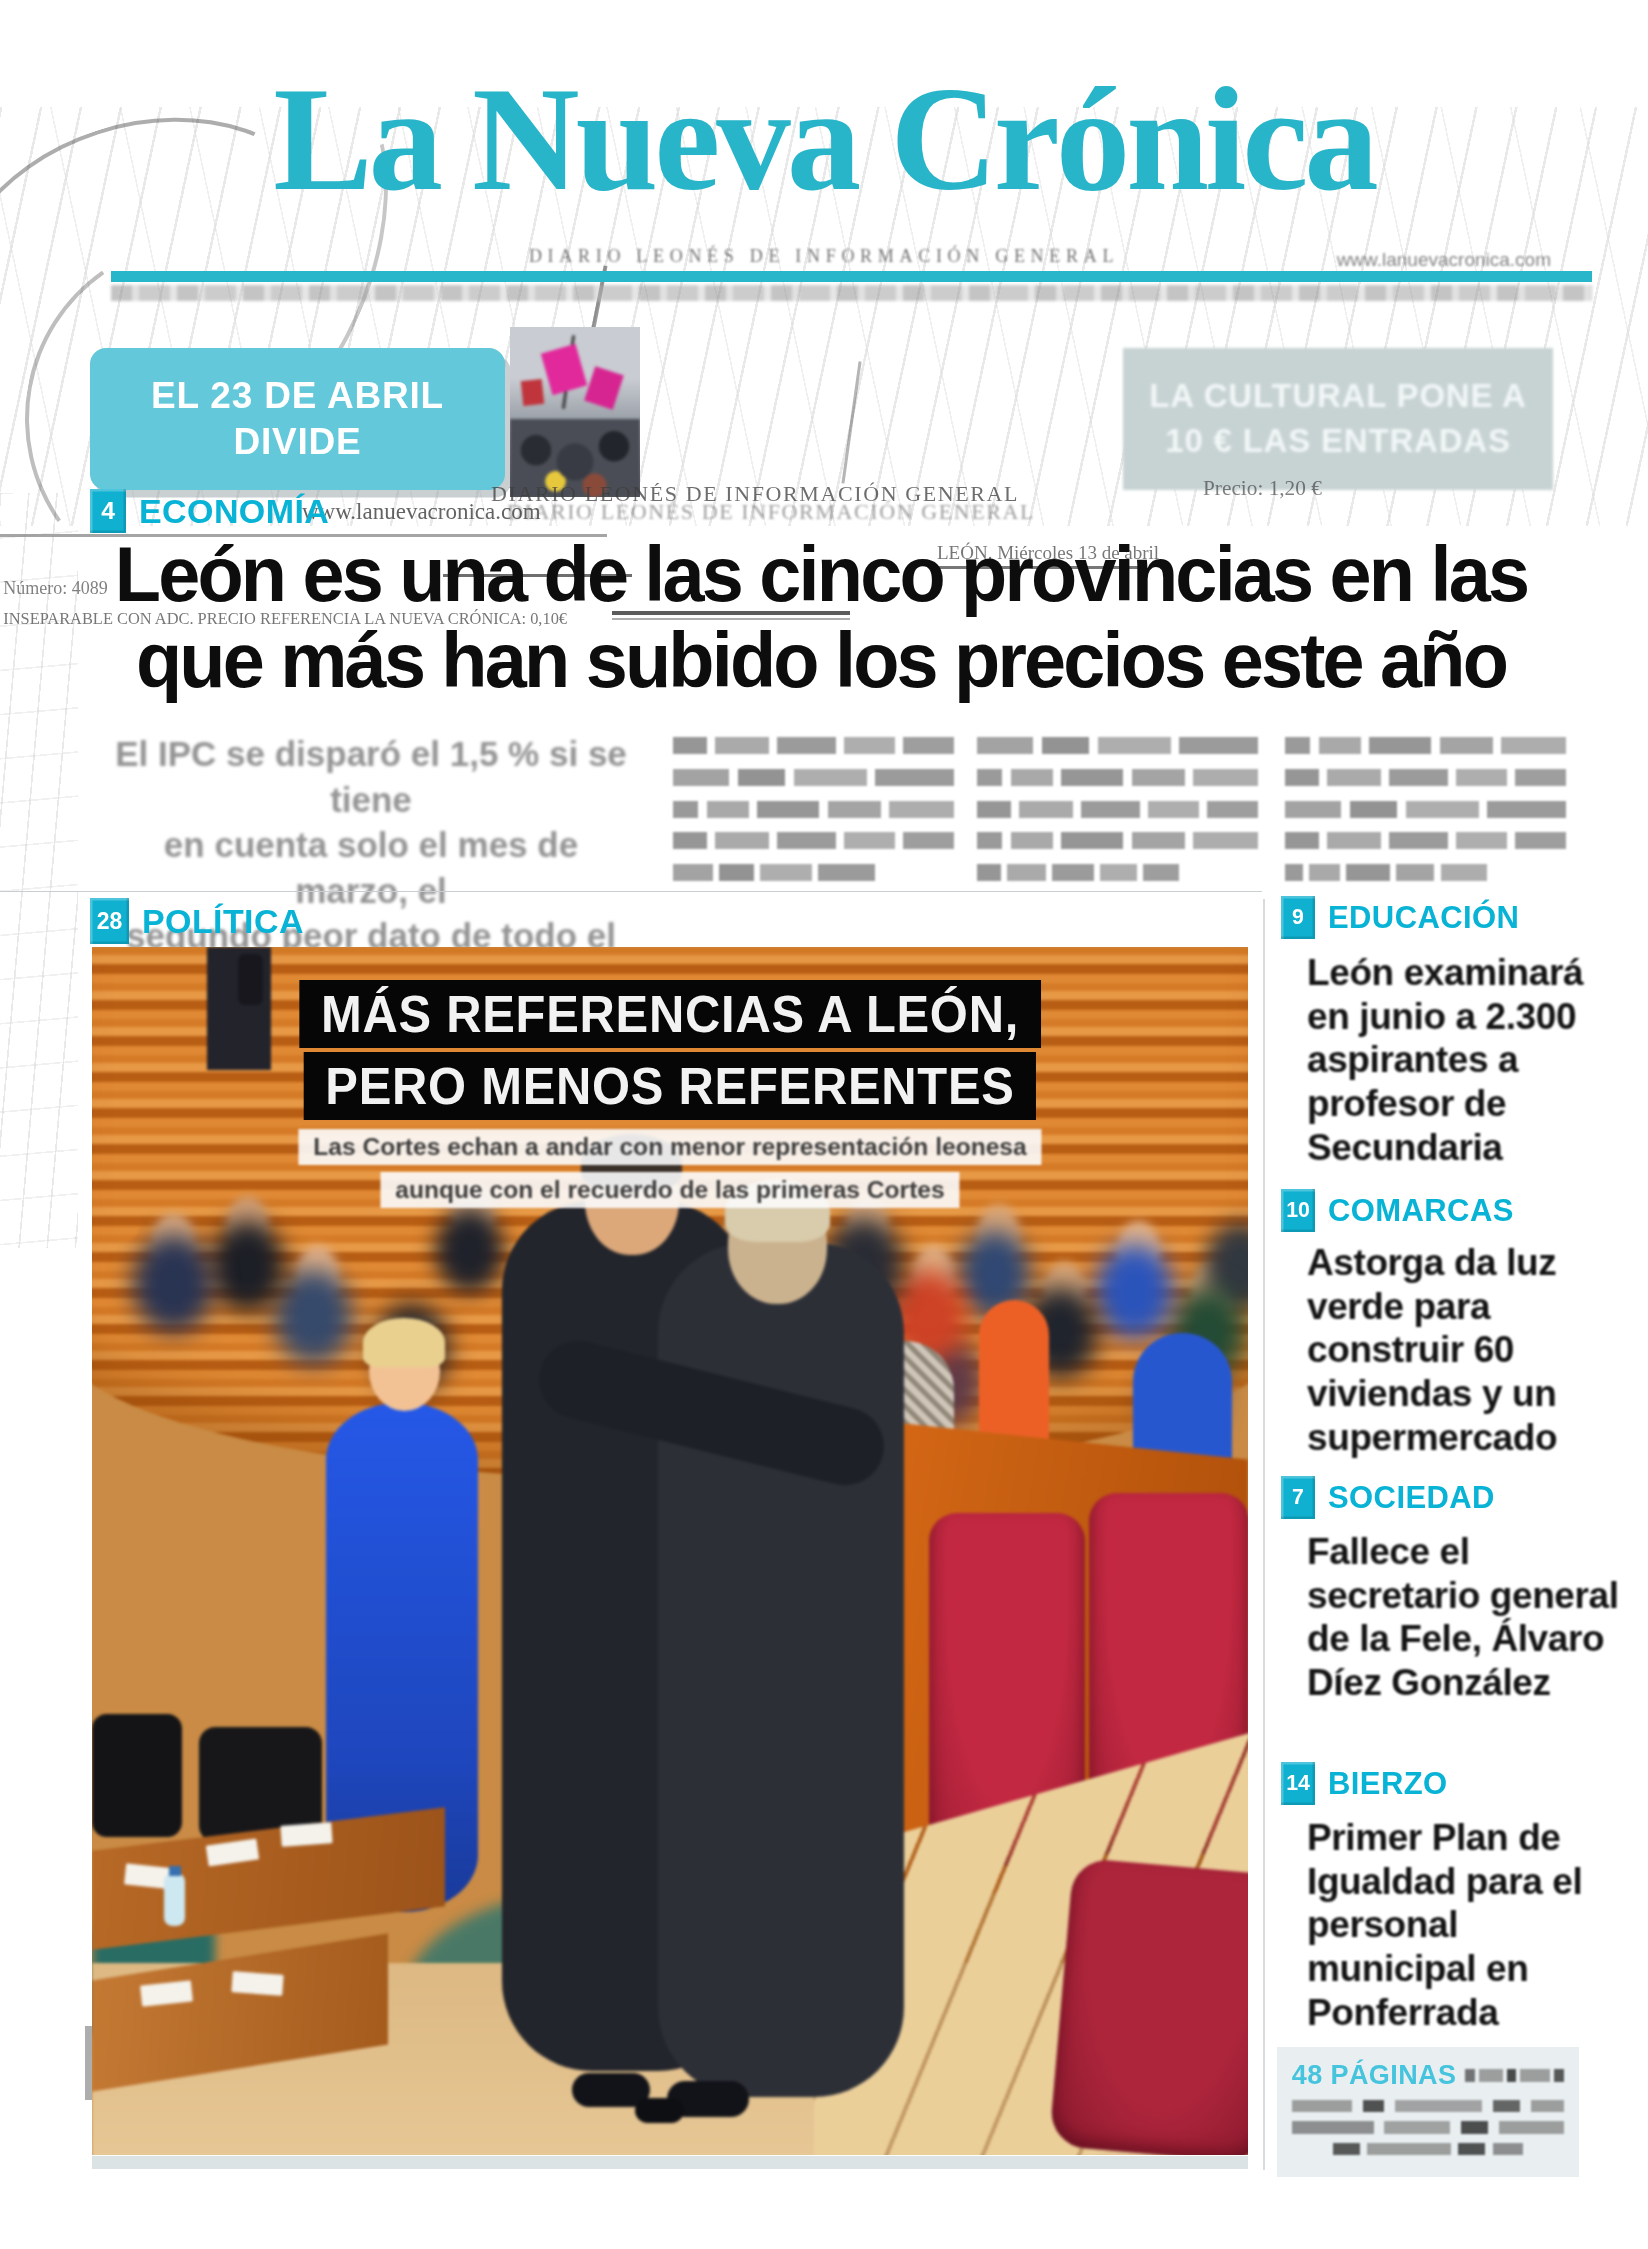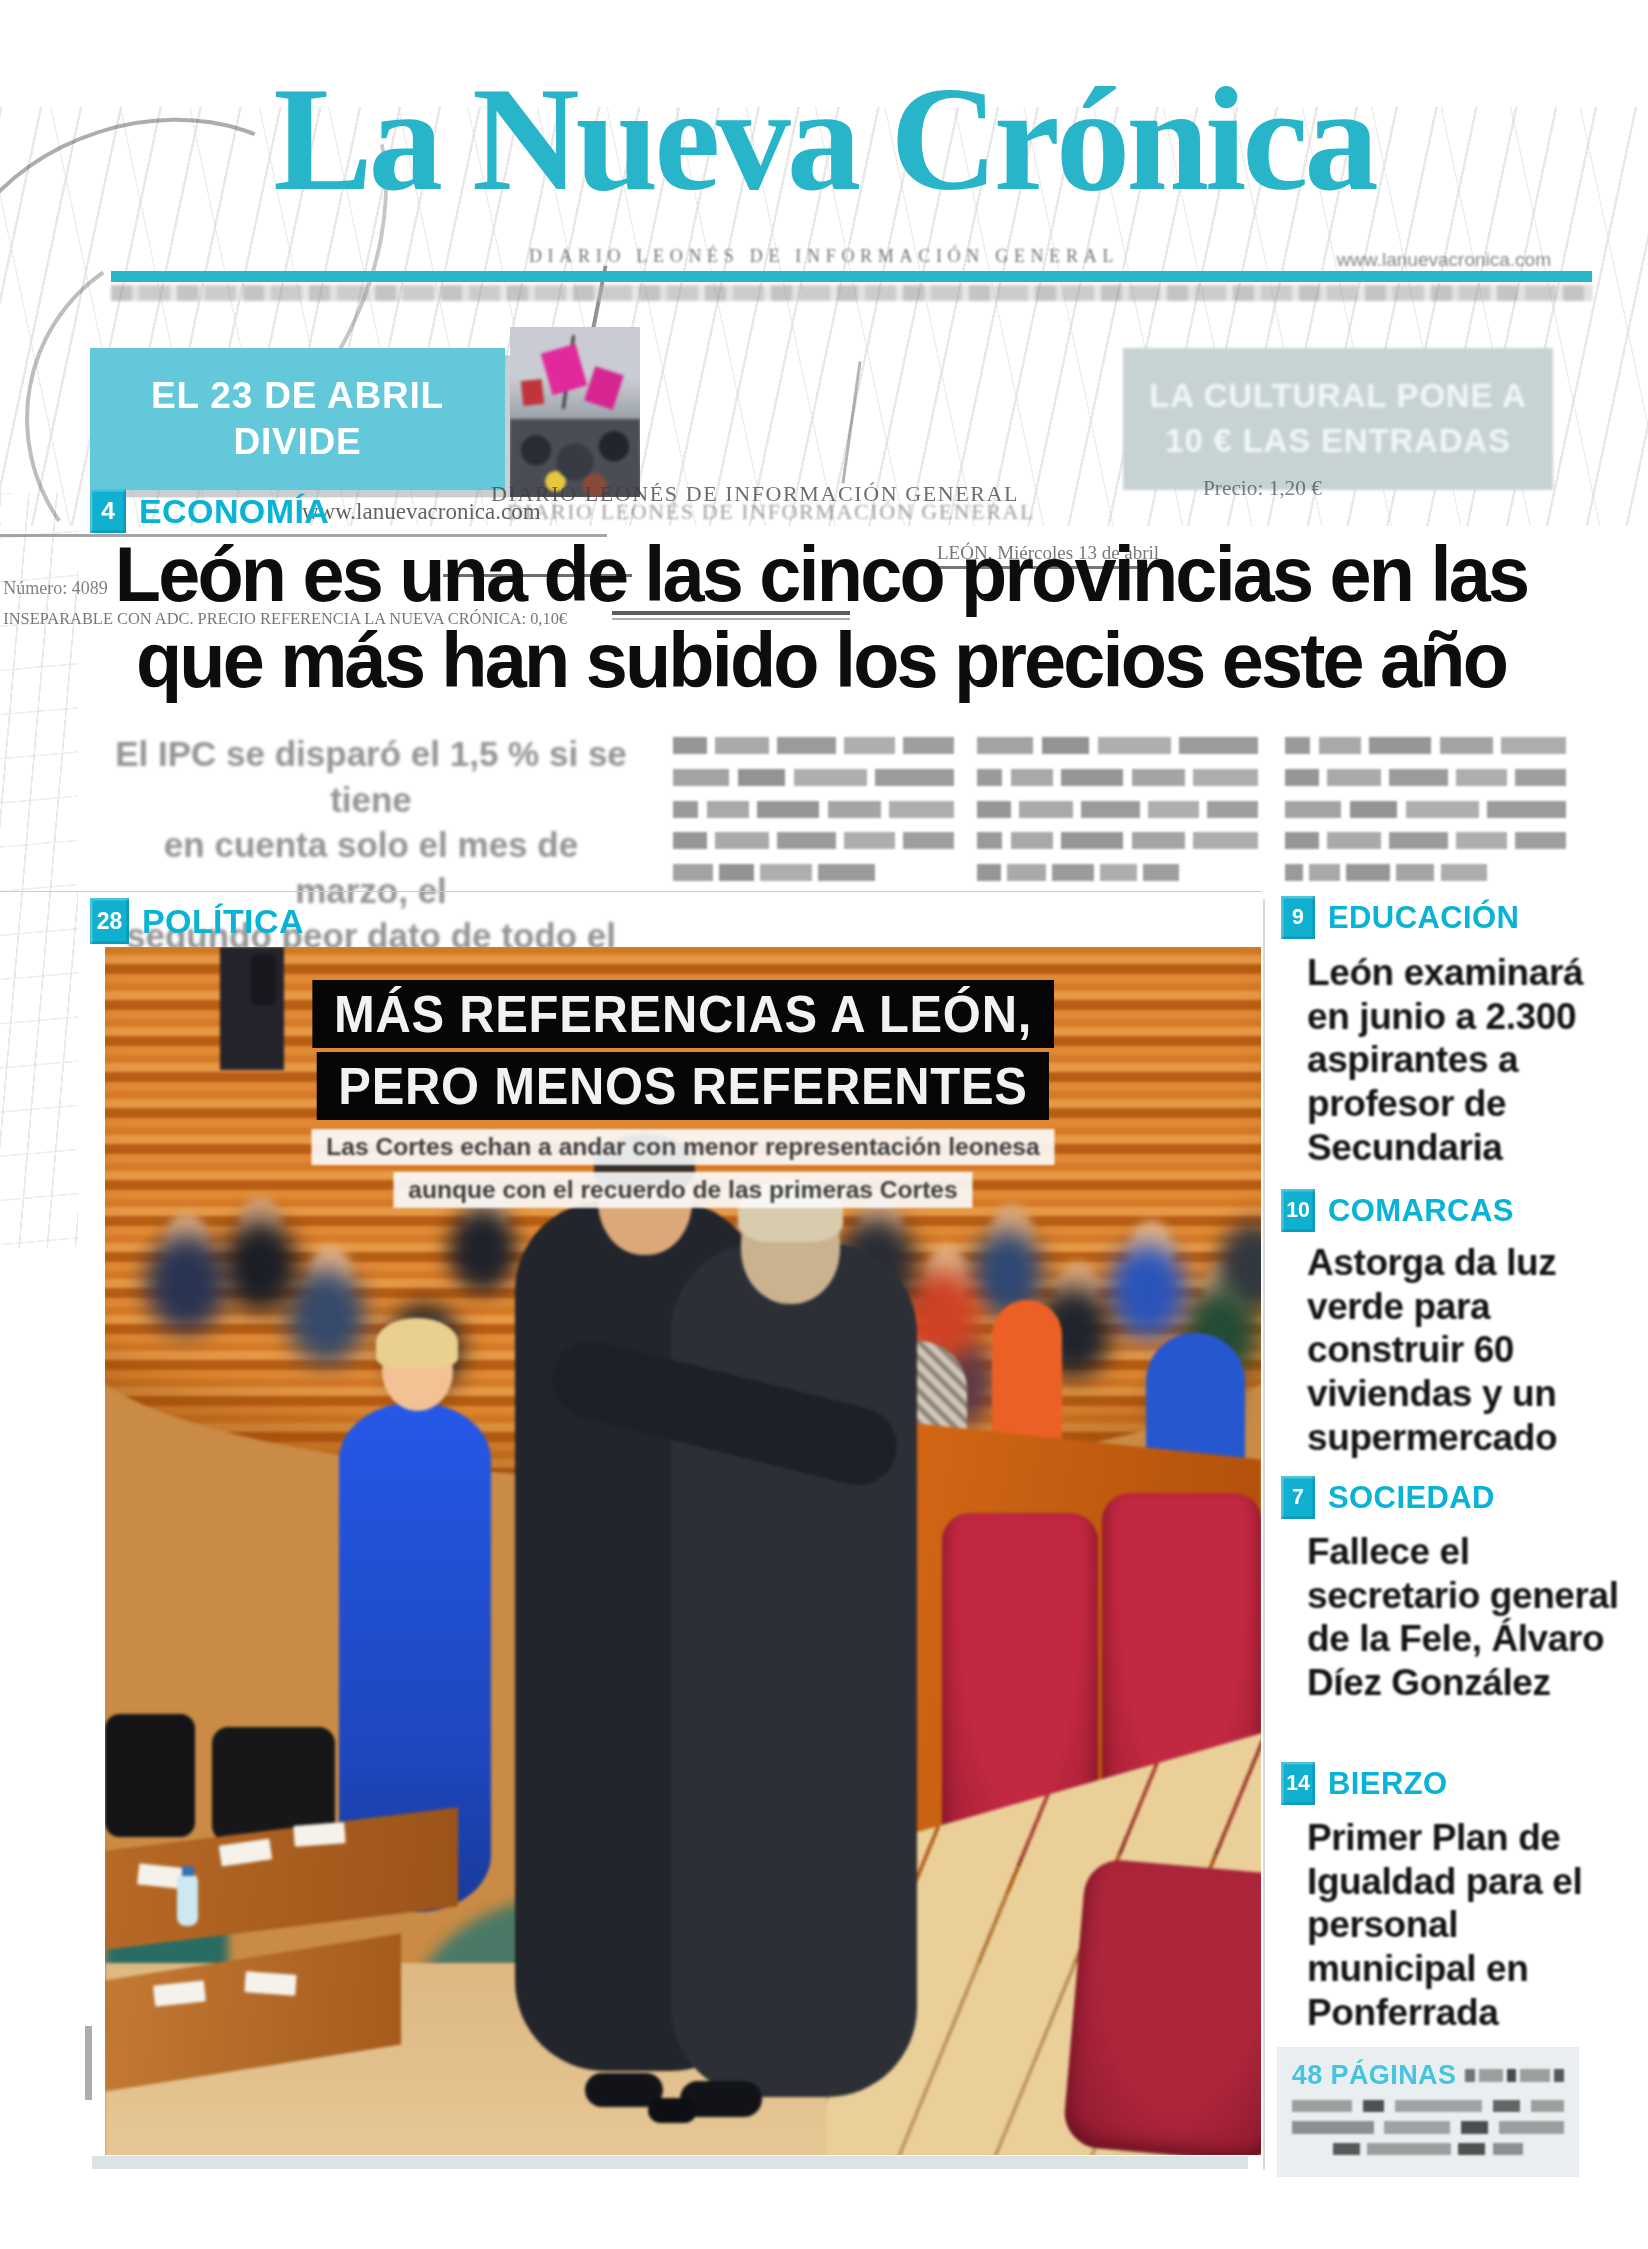--- a/index.html
+++ b/index.html
@@ -46,21 +46,21 @@
   .grule1{left:0;top:534px;width:607px;height:2.5px;}
   .grule2{left:443px;top:574px;width:189px;height:3.3px;background:#4a4a4a;}
   .grule3{left:612px;top:611px;width:238px;height:4.1px;background:#3f3f3f;opacity:.85;}
   .grule4{left:612px;top:618px;width:238px;height:1.6px;background:#9a9a9a;}
   .grule5{left:937px;top:566px;width:205px;height:2.5px;background:#555;}
 
   
   .promo{position:absolute;top:348px;height:142px;color:#fff;font-weight:700;}
   .promo-left{left:90px;width:415px;background:#63c8da;box-shadow:5.7px 7.4px 0 rgba(150,160,165,.5);
     display:flex;flex-direction:column;justify-content:center;text-align:center;
-    font-size:37px;line-height:1.25;letter-spacing:0.8px;filter:blur(0.5px);}
+    font-size:37px;line-height:1.25;letter-spacing:0.8px;filter:blur(0.5px);border-radius:16px;}
   .promo-mid{left:650px;width:456px;background:#5cc6da;display:flex;align-items:center;
     text-align:center;font-size:27px;line-height:1.32;padding:0 21.3px;box-sizing:border-box;filter:blur(0.4px);}
   .promo-right{left:1123px;width:430px;background:#c7d2d3;display:flex;flex-direction:column;justify-content:center;
     text-align:center;font-size:33px;line-height:1.35;color:#f2f7f7;filter:blur(1.6px);letter-spacing:0.8px;}
   .pageref{font-size:.62em;font-weight:700;}
 
   
   .flags{position:absolute;left:510px;top:327px;width:130px;height:170px;overflow:hidden;
     background:linear-gradient(180deg,#c9ccd2 0 30%,#9aa0a8 55%,#55575e 100%);}
   .flags .fl-con{position:absolute;inset:0;filter:blur(1.8px);}
@@ -101,21 +101,21 @@
   .tl{height:17px;margin-bottom:14.8px;filter:blur(1.1px);opacity:.72;}
   .tlA{background:linear-gradient(90deg,#6f6f6f 0 12%,transparent 12% 15%,#8a8a8a 15% 34%,transparent 34% 37%,#767676 37% 58%,transparent 58% 61%,#8f8f8f 61% 79%,transparent 79% 82%,#7a7a7a 82% 100%);}
   .tlB{background:linear-gradient(90deg,#808080 0 20%,transparent 20% 23%,#6a6a6a 23% 40%,transparent 40% 43%,#909090 43% 69%,transparent 69% 72%,#757575 72% 100%);}
   .tlC{background:linear-gradient(90deg,#747474 0 9%,transparent 9% 12%,#888 12% 27%,transparent 27% 30%,#6e6e6e 30% 52%,transparent 52% 55%,#828282 55% 74%,transparent 74% 77%,#8e8e8e 77% 100%);}
   .tl-short{width:72%;}
 
   .hairline{position:absolute;left:0;top:891px;width:1262px;height:0.8px;background:#c9cfd1;}
   .vrule{position:absolute;left:1263px;top:899px;width:1.6px;height:1271px;background:#d8dcde;}
 
   
-  .photo{position:absolute;left:92px;top:947px;width:1156px;height:1208px;overflow:hidden;background:#c98b45;margin-left:13px;}
+  .photo{position:absolute;left:92px;top:947px;width:1156px;height:1208px;overflow:hidden;background:#c98b45;}
   .ph-content{position:absolute;inset:0;filter:blur(1.6px) saturate(1.12);}
   .ph-wall{position:absolute;left:-33px;top:0;width:1221px;height:532px;
     background:repeating-linear-gradient(180deg,#cd7c31 0 8.2px,#e09a50 8.2px 17px,#b05f1d 17px 27px,#d88a3e 27px 36px);
     border-radius:0 0 50% 50% / 0 0 140px 140px;
     box-shadow:inset 0 -33px 49px rgba(120,60,10,.35);}
   .ph-door{position:absolute;left:115px;top:0;width:64px;height:123px;background:#23232b;}
   .ph-door-fig{position:absolute;left:146px;top:6.6px;width:24.6px;height:51px;background:#17171c;border-radius:6.6px;}
   .ph-people{position:absolute;left:16.4px;top:246px;width:33px;height:49px;border-radius:50%;background:transparent;
     box-shadow:49px 66px 24.6px 24.6px #2a3450,123px 49px 23px 21.3px #1d1f26,189px 99px 24.6px 23px #384a68,
       345px 33px 21.3px 18px #20222a,739px 49px 24.6px 24.6px #2a2c34,804px 99px 23px 21.3px #c2452c,

